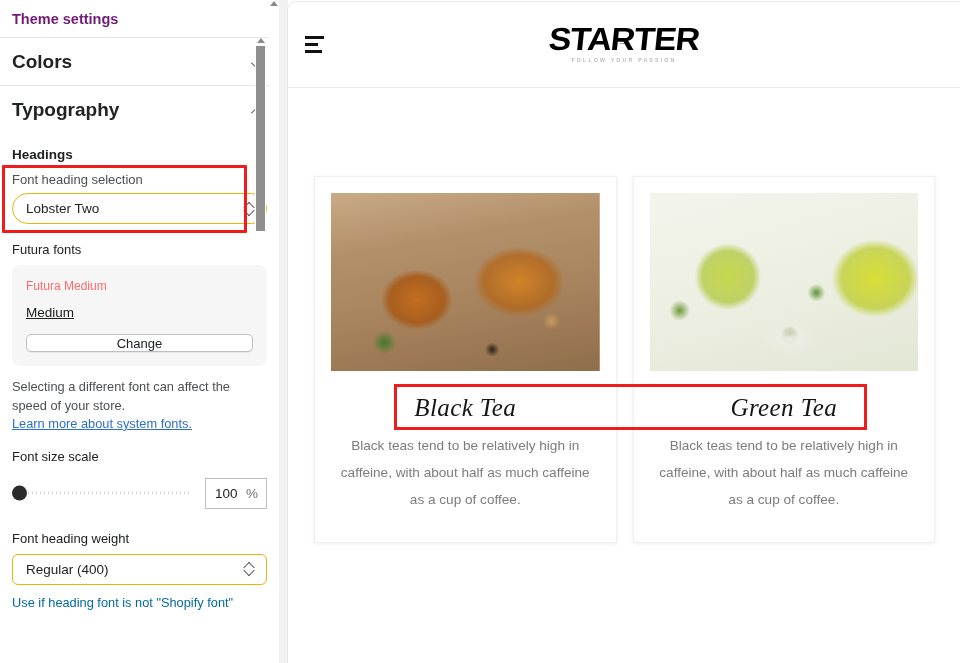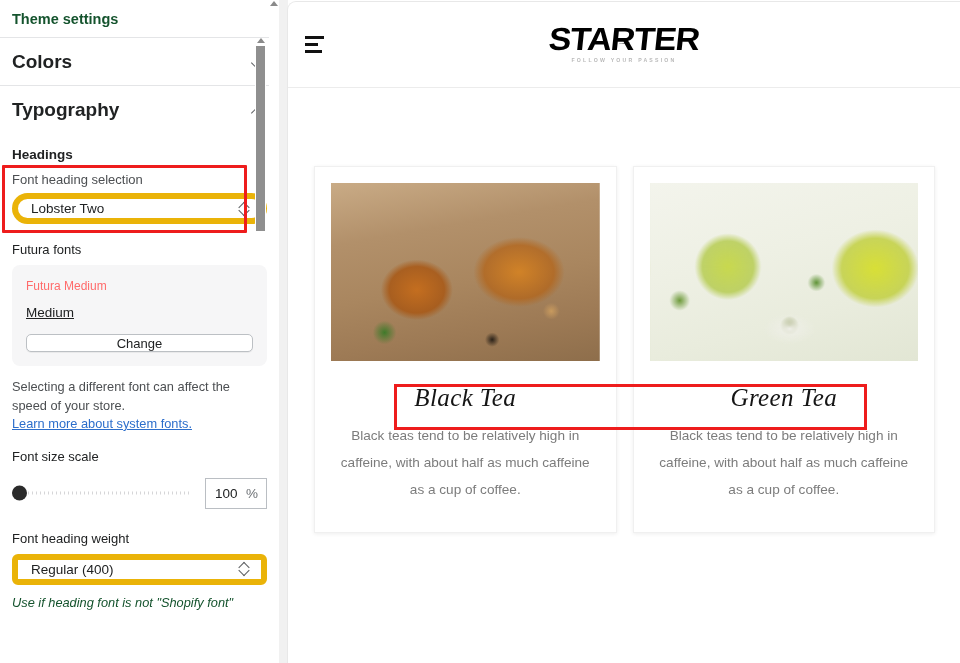--- a/index.html
+++ b/index.html
@@ -17,21 +17,21 @@
   
   #sidebar {
     position: absolute; left: 0; top: 0;
     width: 279px; height: 663px;
     background: #ffffff;
     overflow: hidden;
   }
 
   .panel-title {
     height: 37px;
-    font-size: 14.5px; font-weight: bold; color: #14532d;
+    font-size: 14.5px; font-weight: bold; color: #701a75;
     display: flex; align-items: center;
     padding: 0 12px;
   }
   .hr { height: 1px; background: #e4e5e7; width: 100%; }
 
   .accordion {
     height: 47px;
     font-size: 19px; font-weight: bold; color: #202223;
     display: flex; align-items: center; justify-content: space-between;
     padding: 0 14px 0 12px;
@@ -52,21 +52,21 @@
   }
 
   .field-label {
     font-size: 13px; color: #4c4f52; padding: 0 12px 6px 12px;
   }
 
   .select-wrap { padding: 0 12px; }
   .select-box {
     position: relative;
     height: 31px; width: 100%;
-    border: 6px solid #eab308; border-radius: 16px;
+    border: 1px solid #eab308; border-radius: 16px;
     background: #ffffff;
     display: flex; align-items: center;
     padding: 0 30px 0 13px;
     font-size: 13.5px; color: #202223;
     cursor: pointer;
   }
   .select-box.square { border-radius: 6px; }
   .updown {
     position: absolute; right: 11px; top: 50%; transform: translateY(-50%);
     width: 11px; height: 15px;
@@ -139,23 +139,22 @@
     width: 62px; height: 31px;
     border: 1px solid #babec3; border-radius: 0;
     display: flex; align-items: center; justify-content: space-between;
     padding: 0 8px 0 9px;
     font-size: 13.5px; color: #202223;
     background: #fff;
   }
   .num-box .pct { color: #6d7175; }
 
   .bottom-note {
-    font-size: 12.8px; color: #14532d; line-height: 1.5;
+    font-size: 12.8px; color: #0369a1; line-height: 1.5;
     padding: 8px 12px 0 12px;
-    font-style: italic;
   }
 
   
   .anno-side {
     position: absolute; left: 2px; top: 165px;
     width: 245px; height: 68px;
     border: 3px solid #ee1c1c;
     border-radius: 1px;
     pointer-events: none;
     z-index: 40;
@@ -240,21 +239,21 @@
   .logo-tag {
     font-size: 5.2px; letter-spacing: 2.2px; color: #b9b9b9;
     text-align: center; margin-top: 1px; font-weight: bold;
   }
   .logo-slash {
     position: absolute; left: 2px; top: 20px;
     width: 162px; height: 2px; z-index: 3;
   }
 
   .products {
-    position: absolute; left: 0; top: 72px;
+    position: absolute; left: 0; top: 82px;
     width: 673px;
     display: flex; gap: 16px;
     padding: 92px 26px 0 26px;
   }
   .card {
     flex: 1;
     background: #ffffff;
     border: 1px solid #f0f0f0;
     box-shadow: 0 1px 4px rgba(0,0,0,0.07);
     padding: 0;

